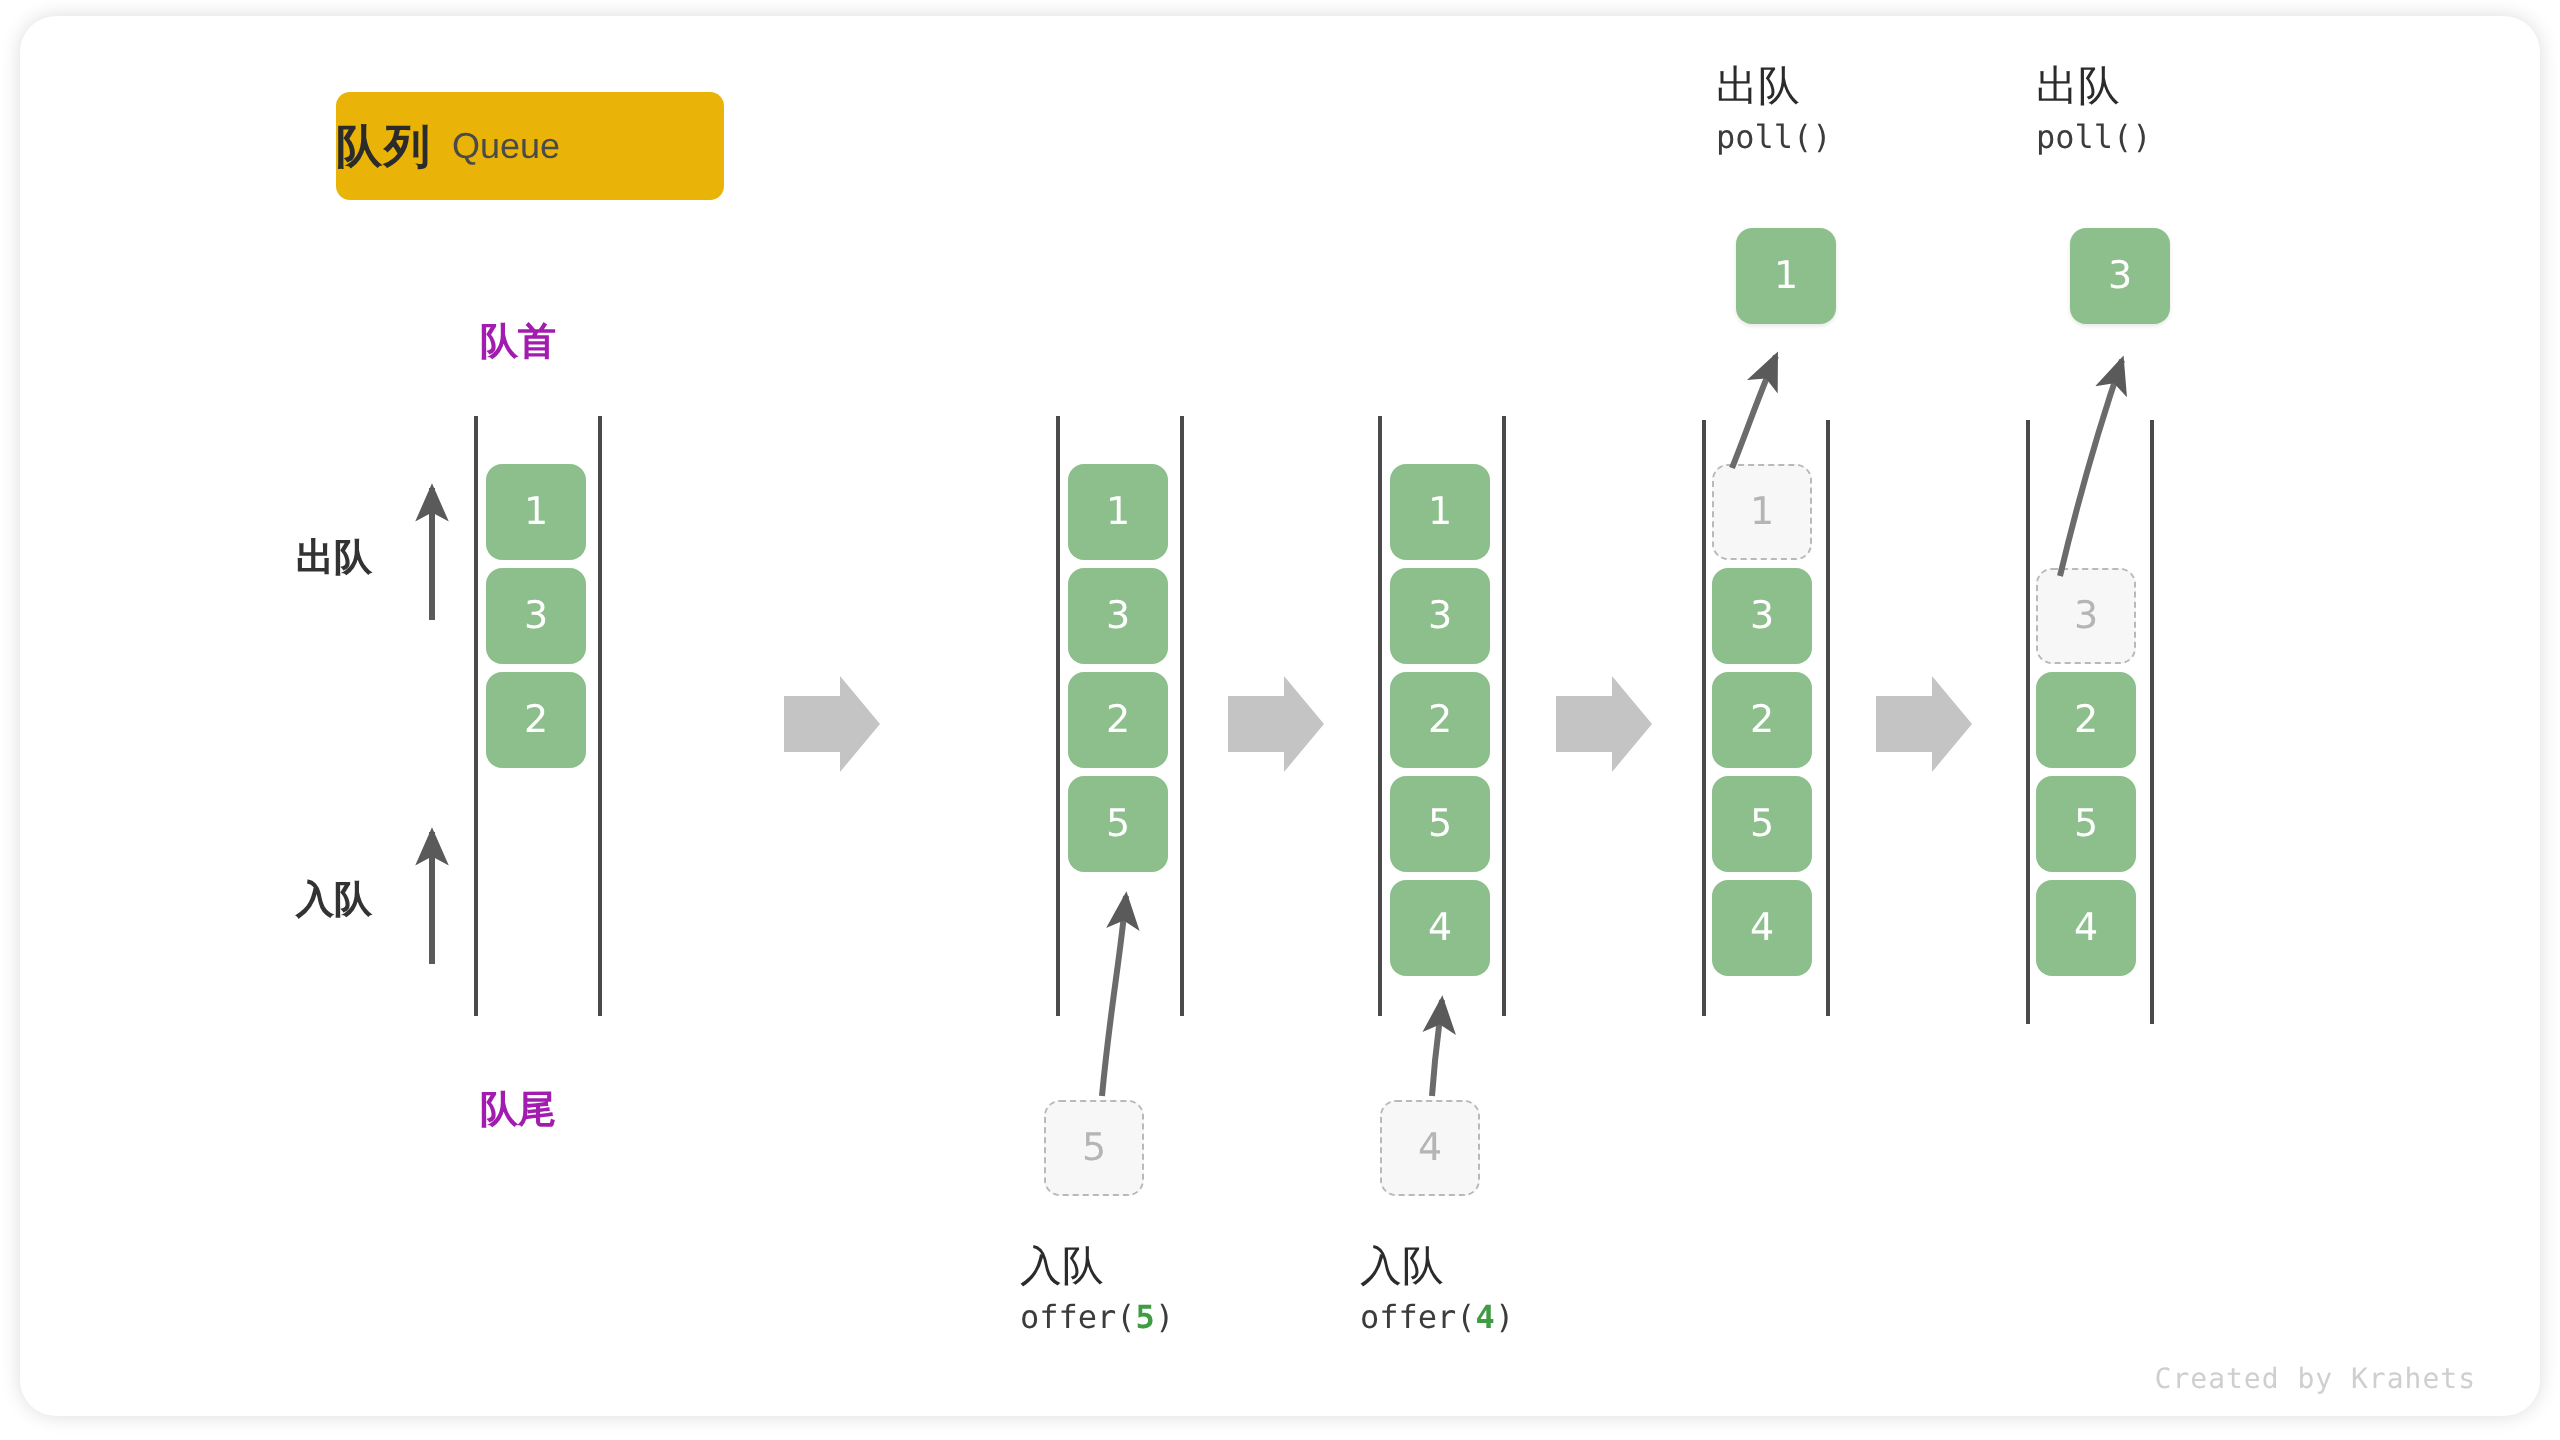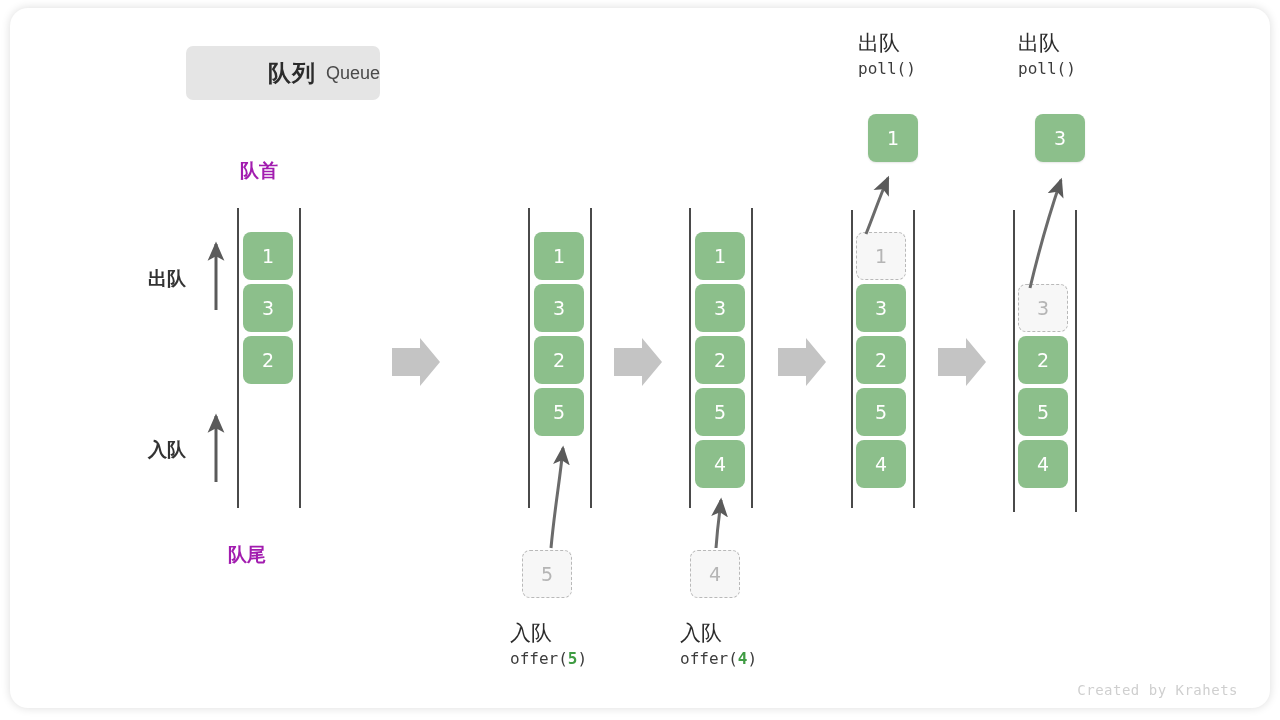--- a/index.html
+++ b/index.html
@@ -25,27 +25,26 @@
     border-radius: 18px;
     box-shadow: 0 0 10px rgba(0,0,0,0.14);
   }
   
   .title-chip {
     position: absolute;
     left: 168px;
     top: 46px;
     width: 194px;
     height: 54px;
-    background: #e5e5e5;
+    background: #eab308;
     border-radius: 7px;
     display: flex;
     align-items: center;
-    justify-content: flex-end;
+    justify-content: flex-start;
     gap: 10px;
-    margin-left: 18px;
   }
   .title-cn {
     font-family: "DejaVu Sans", sans-serif;
     font-size: 23px;
     font-weight: bold;
     color: #2b2b2b;
     letter-spacing: 1px;
   }
   .title-en {
     font-family: Liberation Sans, sans-serif;
@@ -142,21 +141,21 @@
 
 <div id="canvas">
   <div class="card"></div>
 
   <div class="title-chip">
     <span class="title-cn">队列</span>
     <span class="title-en">Queue</span>
   </div>
 
   <div class="head-label" style="left:240px; top:158px;">队首</div>
-  <div class="head-label" style="left:228px; top:542px;">队尾</div>
+  <div class="head-label" style="left:240px; top:542px;">队尾</div>
   <div class="side-label" style="left:148px; top:266px;">出队</div>
   <div class="side-label" style="left:148px; top:437px;">入队</div>
 
   <div class="op-caption" style="left:858px; top:30px;">
     <span class="op-cn">出队</span>
     <span class="op-code">poll()</span>
   </div>
   <div class="op-caption" style="left:1018px; top:30px;">
     <span class="op-cn">出队</span>
     <span class="op-code">poll()</span>

